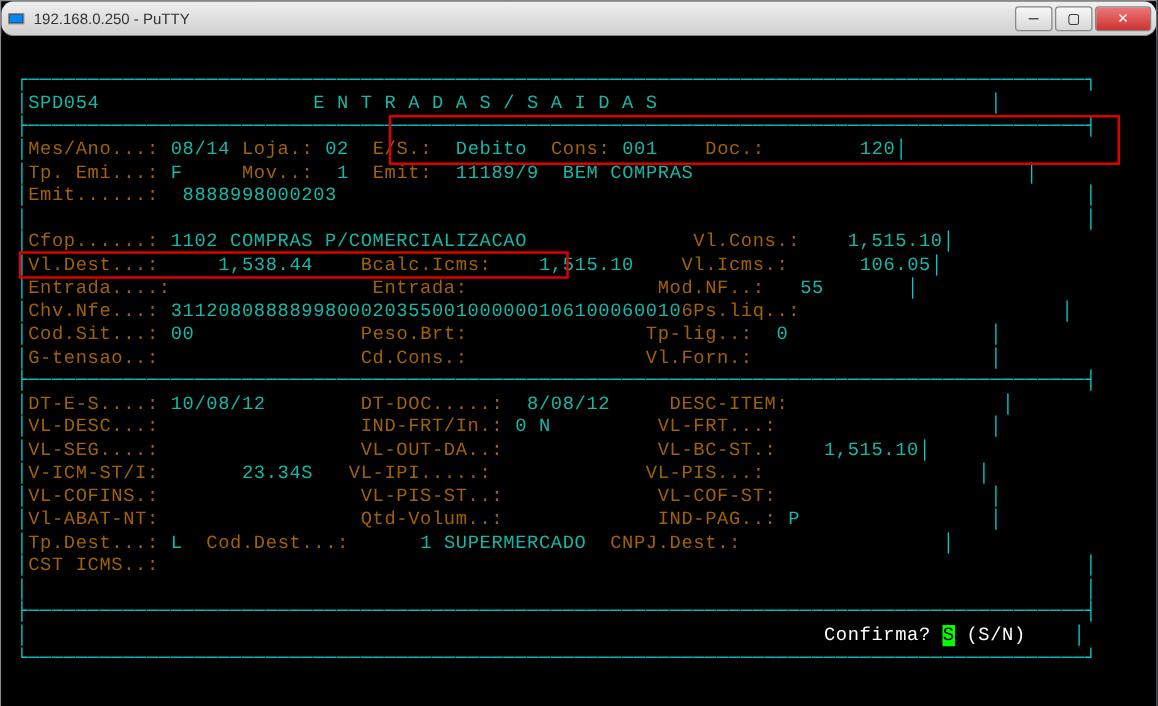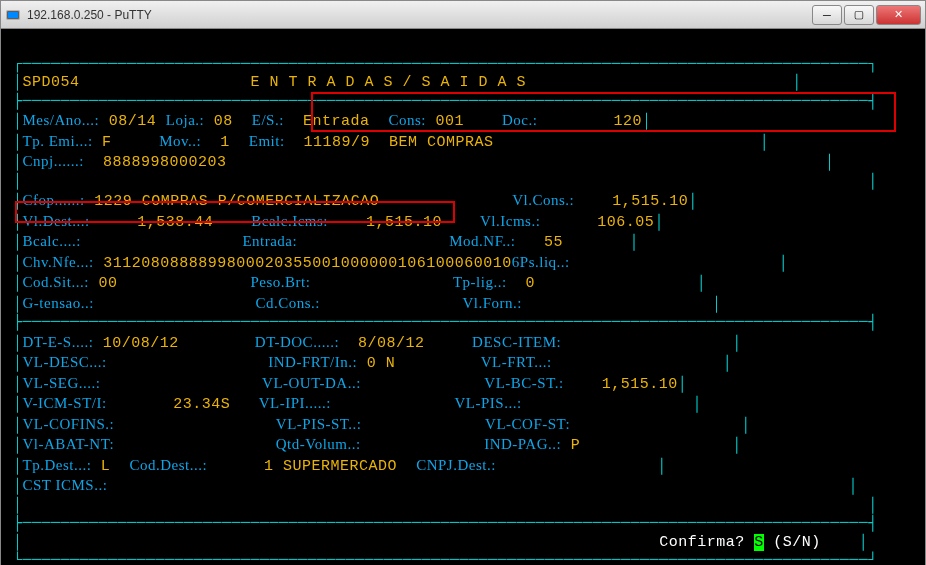--- a/index.html
+++ b/index.html
@@ -20,20 +20,21 @@
     border: 1px solid #888;
     box-shadow: 0 0 8px rgba(0,0,0,0.5);
   }
   .titlebar {
     height: 28px;
     background: linear-gradient(#f0f0f0, #d0d0d0);
     display: flex;
     align-items: center;
     padding: 0 4px;
     border-bottom: 1px solid #888;
+    border-radius: 10px;
   }
   .titlebar-icon {
     width: 16px;
     height: 16px;
     margin-right: 6px;
     display: inline-flex;
     align-items: center;
     justify-content: center;
     font-size: 11px;
   }
@@ -71,22 +72,22 @@
     padding: 8px 12px 12px 12px;
     font-size: 15px;
     line-height: 18.5px;
     color: #0ff;
     white-space: pre;
     letter-spacing: 0.5px;
     font-family: "Courier New", monospace;
     position: relative;
   }
   .label { color: #00cccc; }
-  .value { color: #eab308; }
-  .dim  { color: #0ea5e9; font-family: Liberation Serif, serif; }
+  .value { color: #14b8a6; }
+  .dim  { color: #a16207; }
   .white { color: #ffffff; text-align: right; }
   .green-bg { background: #00ff00; color: #000; }
   .hl-box {
     position: absolute;
     border: 2px solid #d00;
     pointer-events: none;
   }
 </style>
 </head>
 <body>
@@ -104,27 +105,27 @@
       <div class="win-btn">─</div>
       <div class="win-btn">▢</div>
       <div class="win-btn close">✕</div>
     </div>
   </div>
 
   <div class="terminal">
 <span class="label">┌─────────────────────────────────────────────────────────────────────────────────────────┐</span>
 <span class="label">│</span><span class="value">SPD054</span><span class="label">                  </span><span class="value">E N T R A D A S / S A I D A S</span><span class="label">                            │</span>
 <span class="label">├─────────────────────────────────────────────────────────────────────────────────────────┤</span>
-<span class="label">│</span><span class="dim">Mes/Ano...:</span> <span class="value">08/14</span> <span class="dim">Loja.:</span> <span class="value">08</span>  <span class="dim">E/S.:</span>  <span class="value">Entrada</span>  <span class="dim">Cons:</span> <span class="value">001</span>    <span class="dim">Doc.:</span>        <span class="value">120</span><span class="label">│</span>
+<span class="label">│</span><span class="dim">Mes/Ano...:</span> <span class="value">08/14</span> <span class="dim">Loja.:</span> <span class="value">02</span>  <span class="dim">E/S.:</span>  <span class="value">Debito</span>  <span class="dim">Cons:</span> <span class="value">001</span>    <span class="dim">Doc.:</span>        <span class="value">120</span><span class="label">│</span>
 <span class="label">│</span><span class="dim">Tp. Emi...:</span> <span class="value">F</span>     <span class="dim">Mov..:</span>  <span class="value">1</span>  <span class="dim">Emit:</span>  <span class="value">11189/9</span>  <span class="value">BEM COMPRAS</span><span class="label">                            │</span>
-<span class="label">│</span><span class="dim">Cnpj......:</span>  <span class="value">8888998000203</span><span class="label">                                                               │</span>
+<span class="label">│</span><span class="dim">Emit......:</span>  <span class="value">8888998000203</span><span class="label">                                                               │</span>
 <span class="label">│                                                                                         │</span>
-<span class="label">│</span><span class="dim">Cfop......:</span> <span class="value">1229 COMPRAS P/COMERCIALIZACAO</span><span class="label">              </span><span class="dim">Vl.Cons.:</span>    <span class="value">1,515.10</span><span class="label">│</span>
+<span class="label">│</span><span class="dim">Cfop......:</span> <span class="value">1102 COMPRAS P/COMERCIALIZACAO</span><span class="label">              </span><span class="dim">Vl.Cons.:</span>    <span class="value">1,515.10</span><span class="label">│</span>
 <span class="label">│</span><span class="dim">Vl.Dest...:</span>     <span class="value">1,538.44</span>    <span class="dim">Bcalc.Icms:</span>    <span class="value">1,515.10</span>    <span class="dim">Vl.Icms.:</span>      <span class="value">106.05</span><span class="label">│</span>
-<span class="label">│</span><span class="dim">Bcalc....:</span>                 <span class="dim">Entrada:</span>                <span class="dim">Mod.NF..:</span>   <span class="value">55</span><span class="label">       │</span>
+<span class="label">│</span><span class="dim">Entrada....:</span>                 <span class="dim">Entrada:</span>                <span class="dim">Mod.NF..:</span>   <span class="value">55</span><span class="label">       │</span>
 <span class="label">│</span><span class="dim">Chv.Nfe...:</span> <span class="value">3112080888899800020355001000000106100060010</span><span class="dim">6Ps.liq..:</span><span class="label">                      │</span>
 <span class="label">│</span><span class="dim">Cod.Sit...:</span> <span class="value">00</span>              <span class="dim">Peso.Brt:</span>               <span class="dim">Tp-lig..:</span>  <span class="value">0</span><span class="label">                 │</span>
 <span class="label">│</span><span class="dim">G-tensao..:</span>                 <span class="dim">Cd.Cons.:</span>               <span class="dim">Vl.Forn.:</span><span class="label">                    │</span>
 <span class="label">├─────────────────────────────────────────────────────────────────────────────────────────┤</span>
 <span class="label">│</span><span class="dim">DT-E-S....:</span> <span class="value">10/08/12</span>        <span class="dim">DT-DOC.....:</span>  <span class="value">8/08/12</span>     <span class="dim">DESC-ITEM:</span><span class="label">                  │</span>
 <span class="label">│</span><span class="dim">VL-DESC...:</span>                 <span class="dim">IND-FRT/In.:</span> <span class="value">0 N</span>         <span class="dim">VL-FRT...:</span><span class="label">                  │</span>
 <span class="label">│</span><span class="dim">VL-SEG....:</span>                 <span class="dim">VL-OUT-DA..:</span>             <span class="dim">VL-BC-ST.:</span>    <span class="value">1,515.10</span><span class="label">│</span>
 <span class="label">│</span><span class="dim">V-ICM-ST/I:</span>       <span class="value">23.34S</span>   <span class="dim">VL-IPI.....:</span>             <span class="dim">VL-PIS...:</span><span class="label">                  │</span>
 <span class="label">│</span><span class="dim">VL-COFINS.:</span>                 <span class="dim">VL-PIS-ST..:</span>             <span class="dim">VL-COF-ST:</span><span class="label">                  │</span>
 <span class="label">│</span><span class="dim">Vl-ABAT-NT:</span>                 <span class="dim">Qtd-Volum..:</span>             <span class="dim">IND-PAG..:</span> <span class="value">P</span><span class="label">                │</span>

